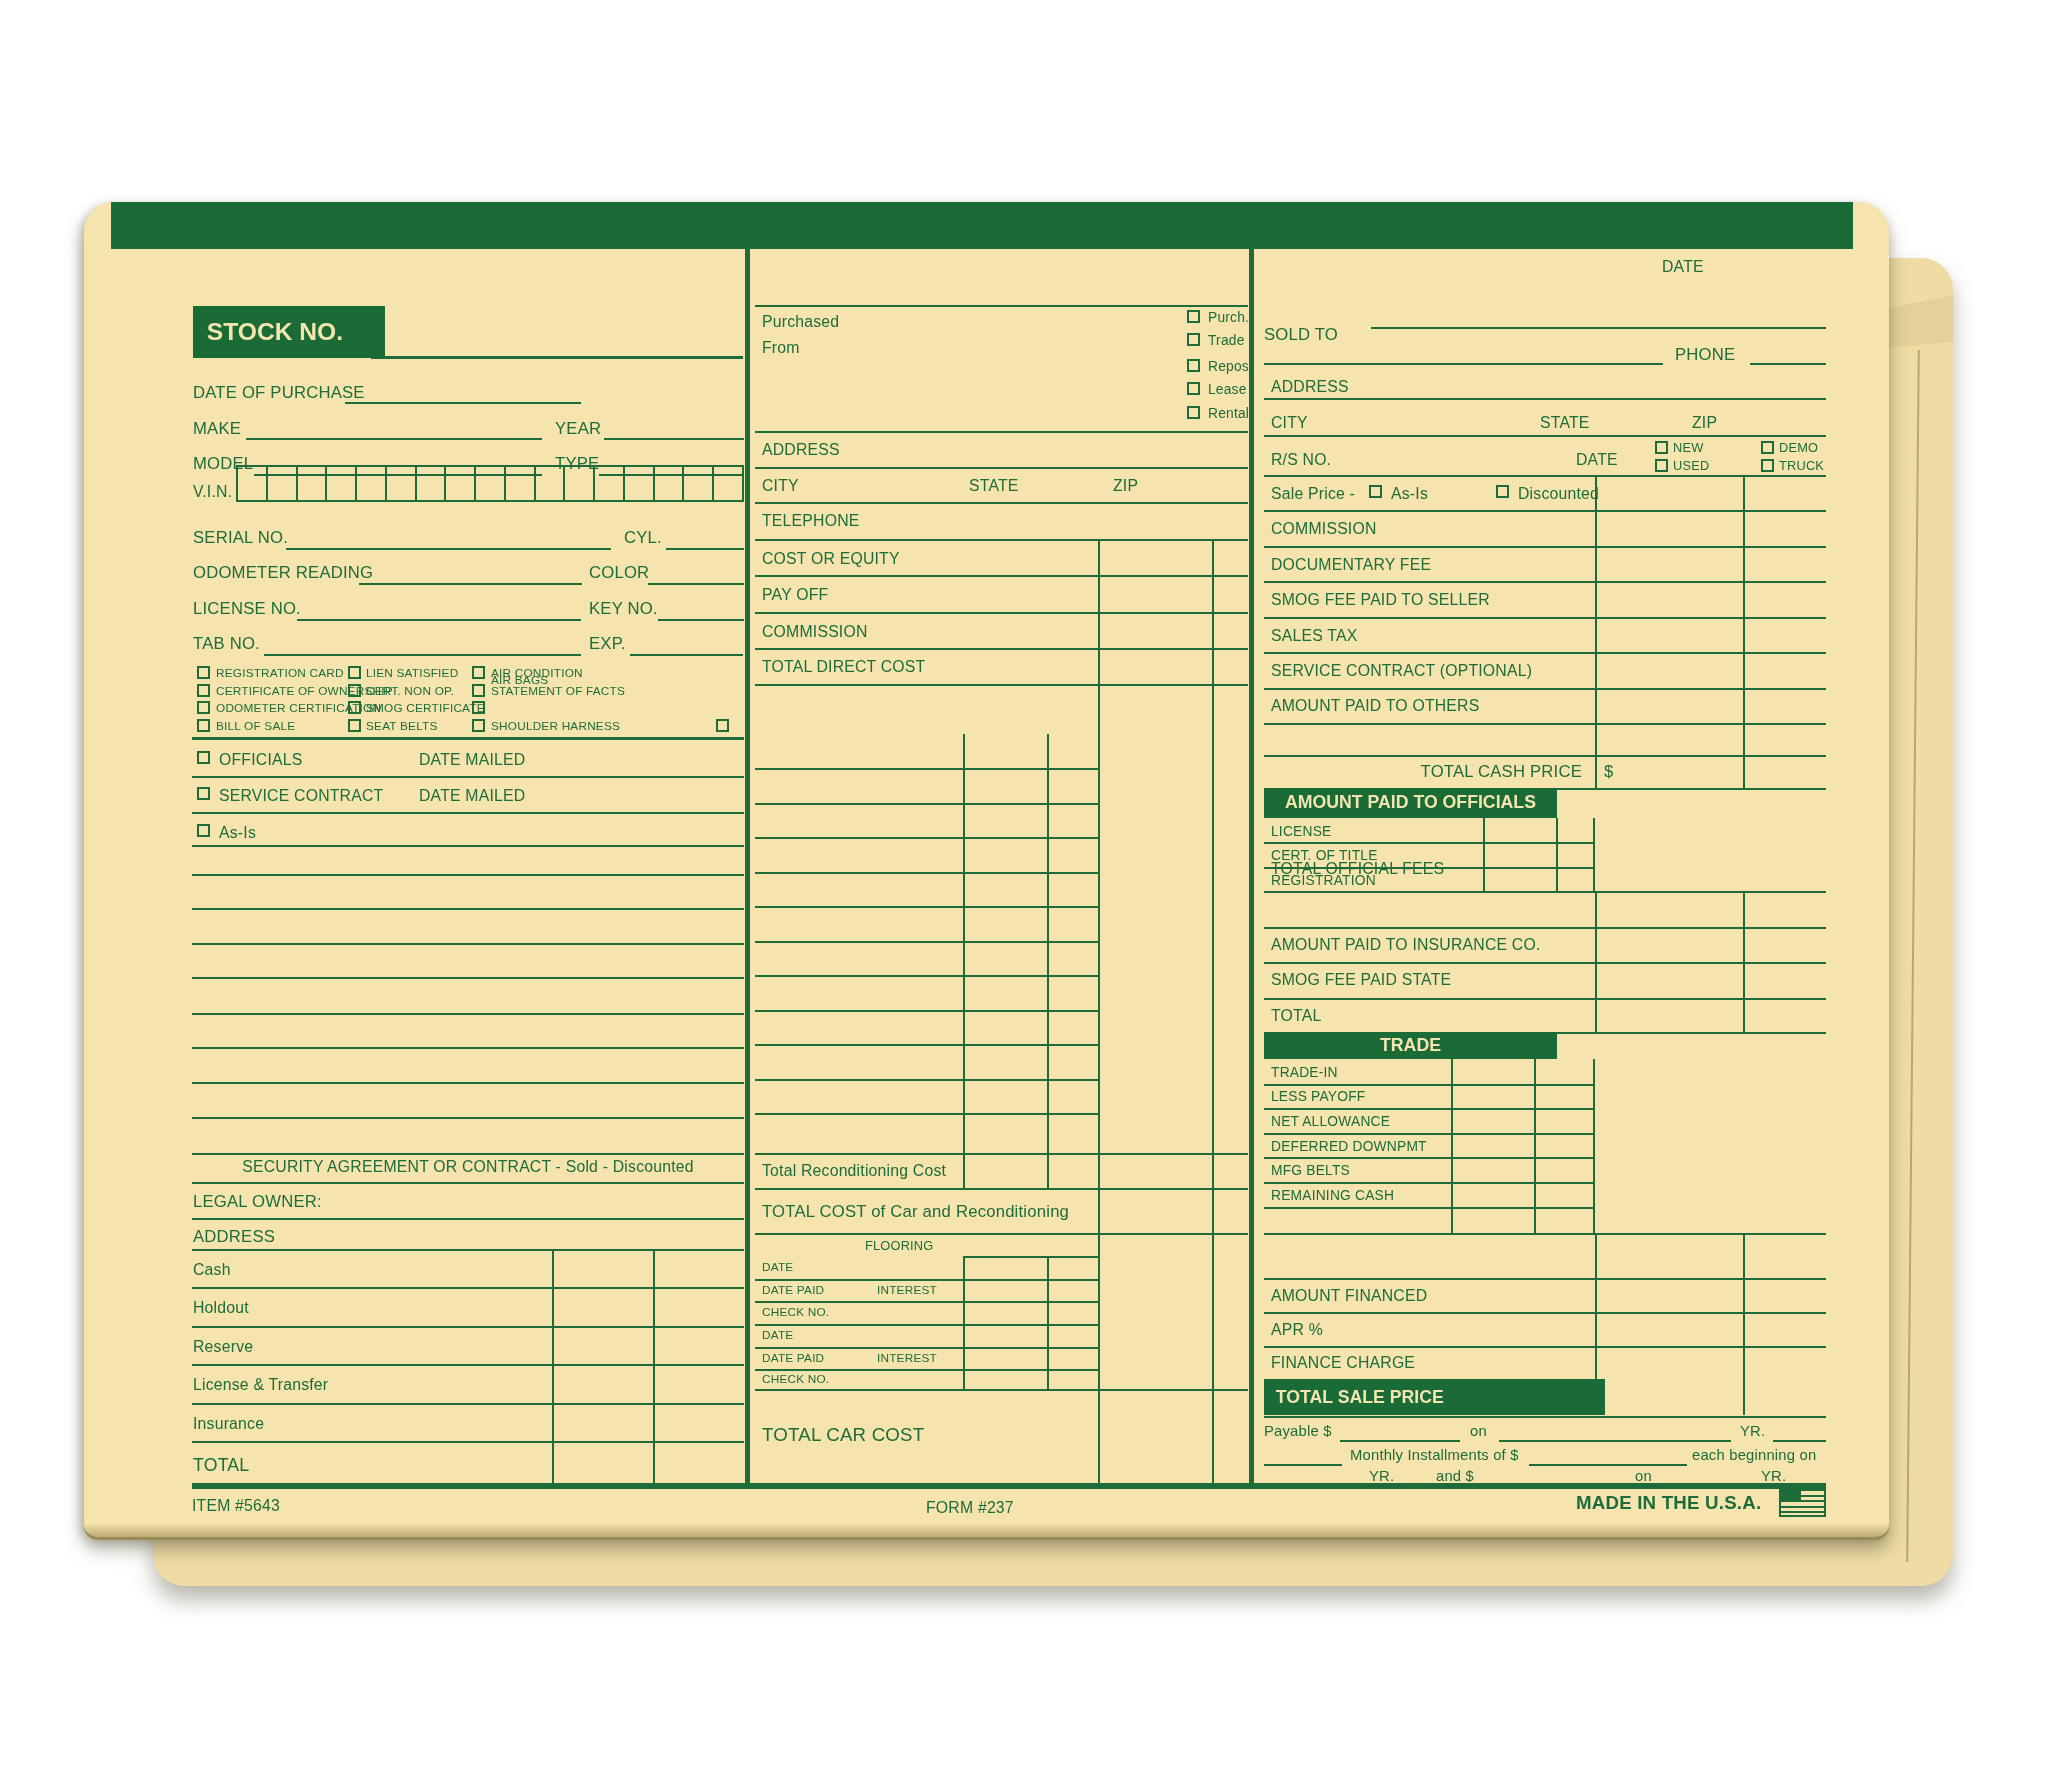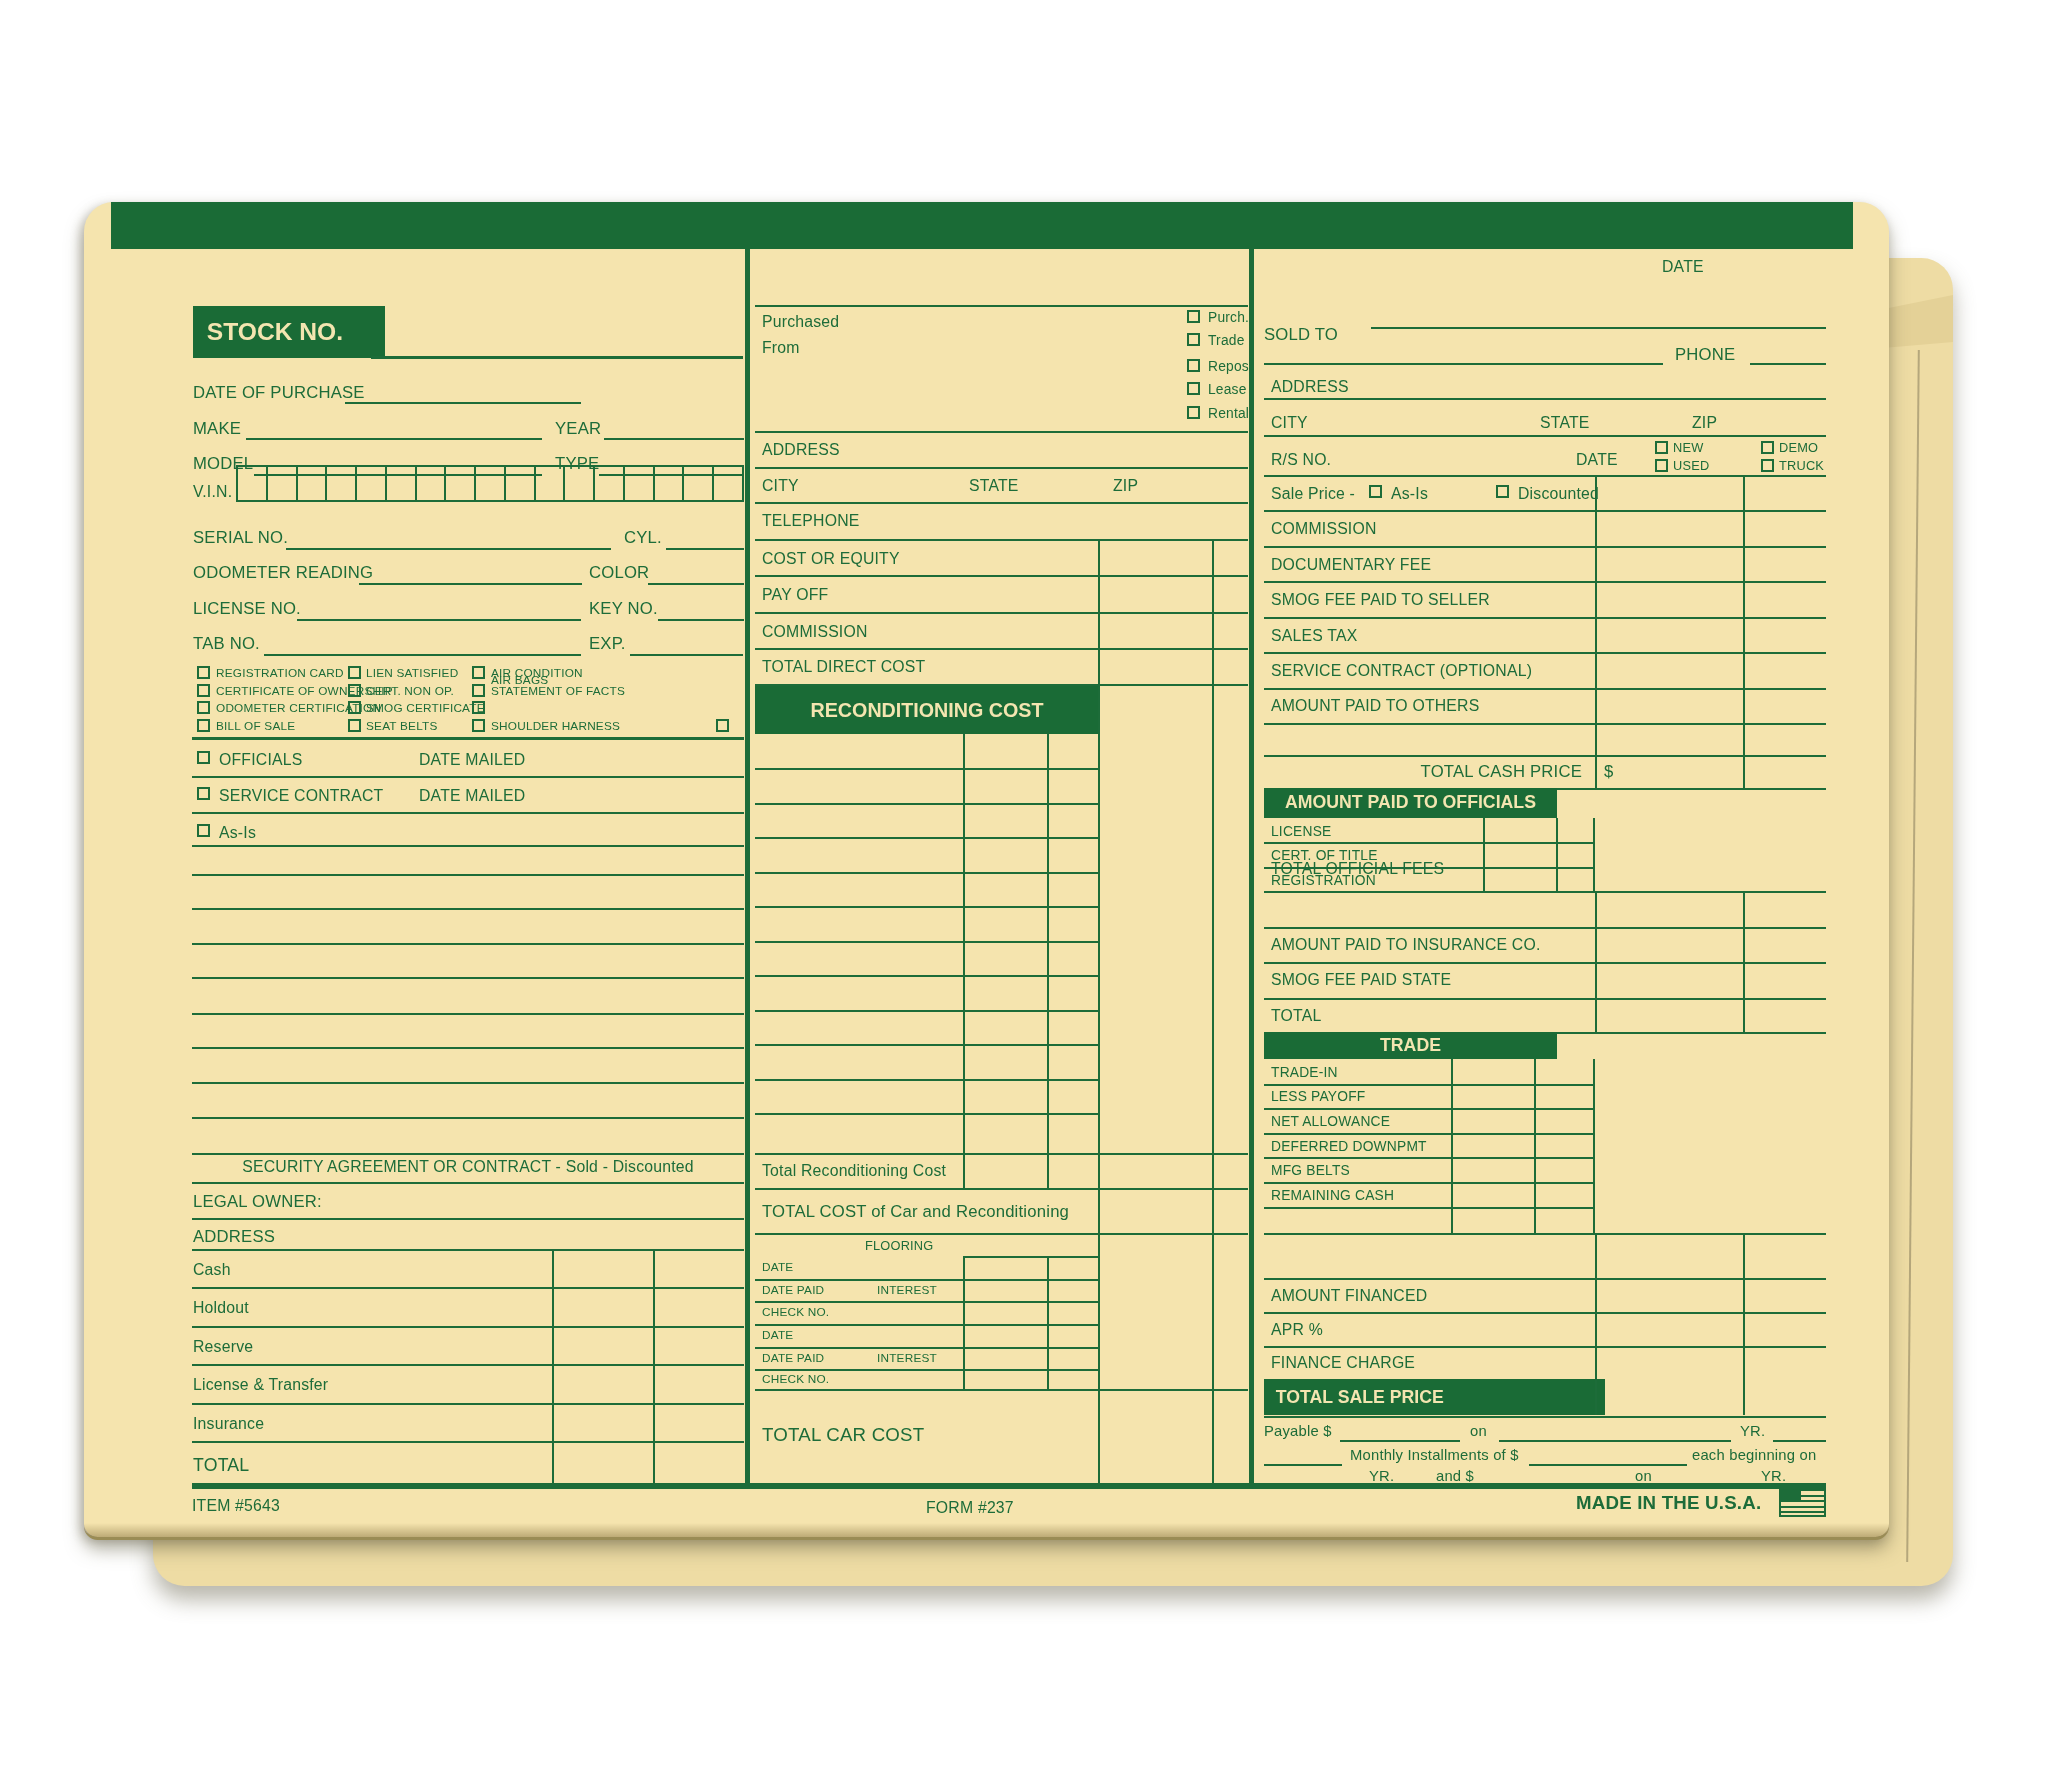--- a/index.html
+++ b/index.html
@@ -207,23 +207,20 @@
 
   <span class="t s16" style="left:762px;top:550px">COST OR EQUITY</span>
   <i style="left:755px;top:575px;width:493px"></i>
   <span class="t s16" style="left:762px;top:586px">PAY OFF</span>
   <i style="left:755px;top:612px;width:493px"></i>
   <span class="t s16" style="left:762px;top:623px">COMMISSION</span>
   <i style="left:755px;top:648px;width:493px"></i>
   <span class="t s16" style="left:762px;top:658px">TOTAL DIRECT COST</span>
   <i style="left:755px;top:684px;width:493px"></i>
 
-  <div class="gb c" style="left:755px;top:686px;width:344px;height:48px">
-      <span class="s20">RECONDITIONING COST</span>
-    </div>
 
   <i style="left:755px;top:768px;width:344px"></i>
   <i style="left:755px;top:803px;width:344px"></i>
   <i style="left:755px;top:837px;width:344px"></i>
   <i style="left:755px;top:872px;width:344px"></i>
   <i style="left:755px;top:906px;width:344px"></i>
   <i style="left:755px;top:941px;width:344px"></i>
   <i style="left:755px;top:975px;width:344px"></i>
   <i style="left:755px;top:1010px;width:344px"></i>
   <i style="left:755px;top:1044px;width:344px"></i>

